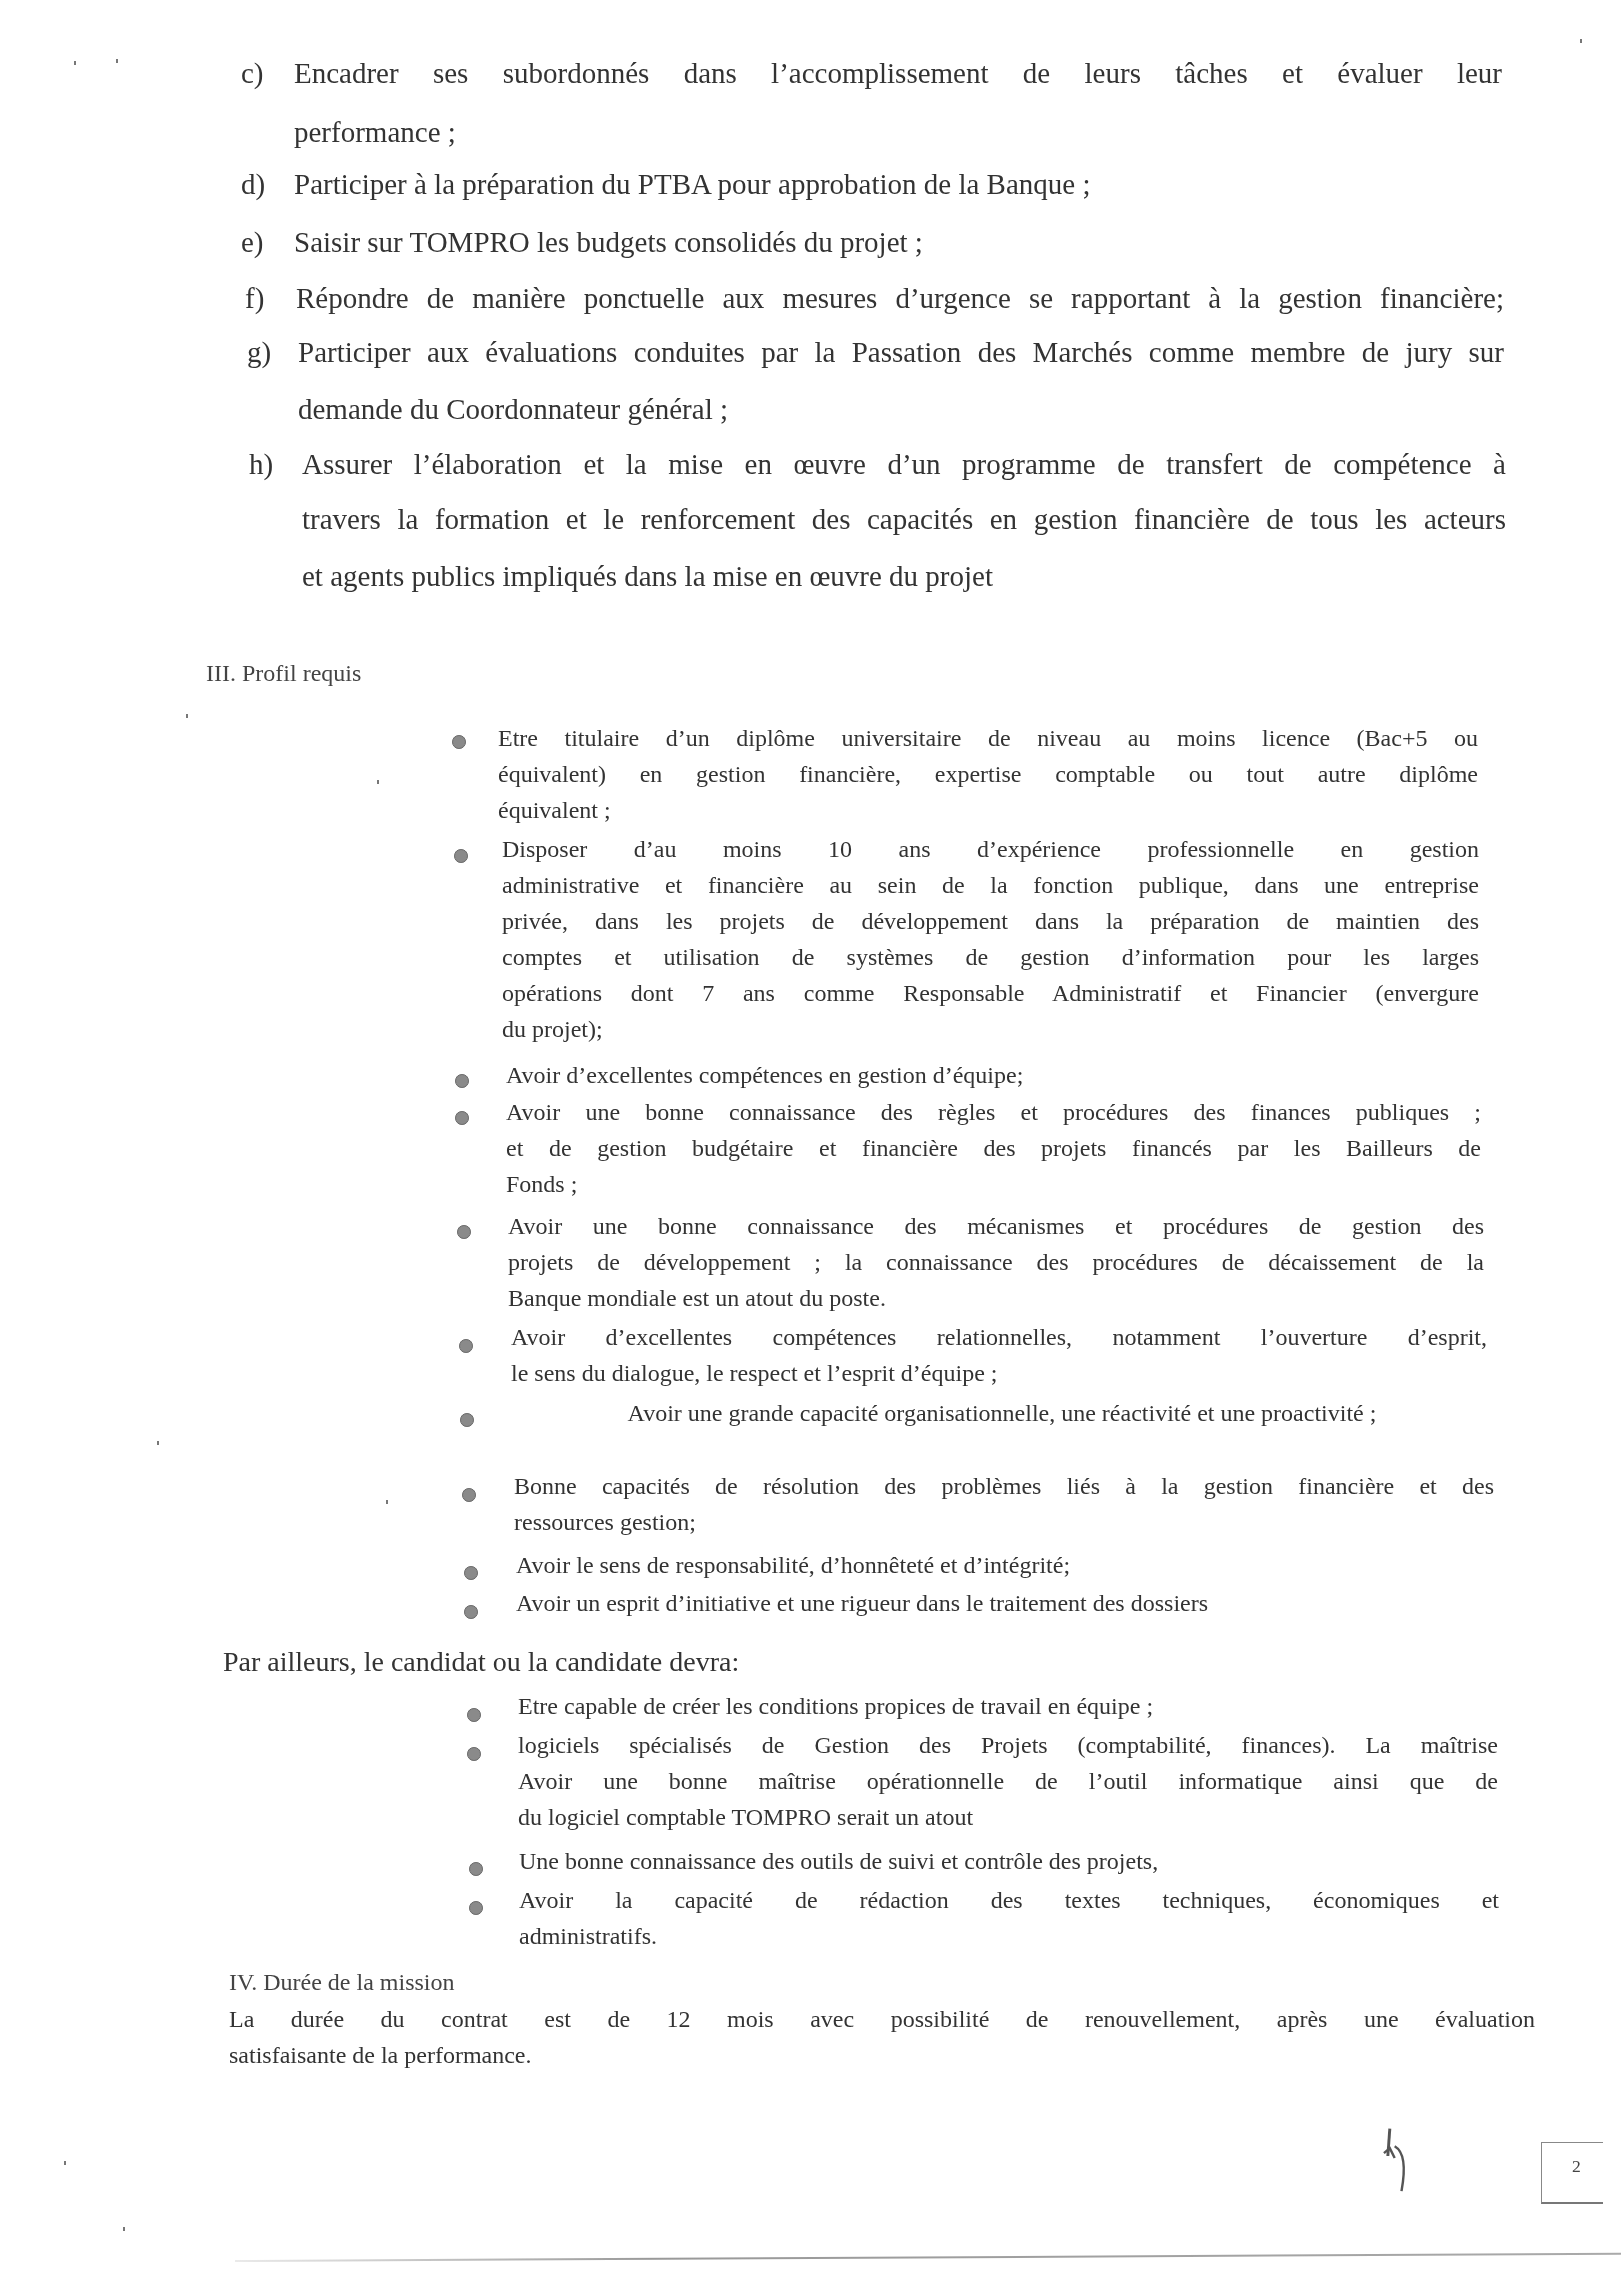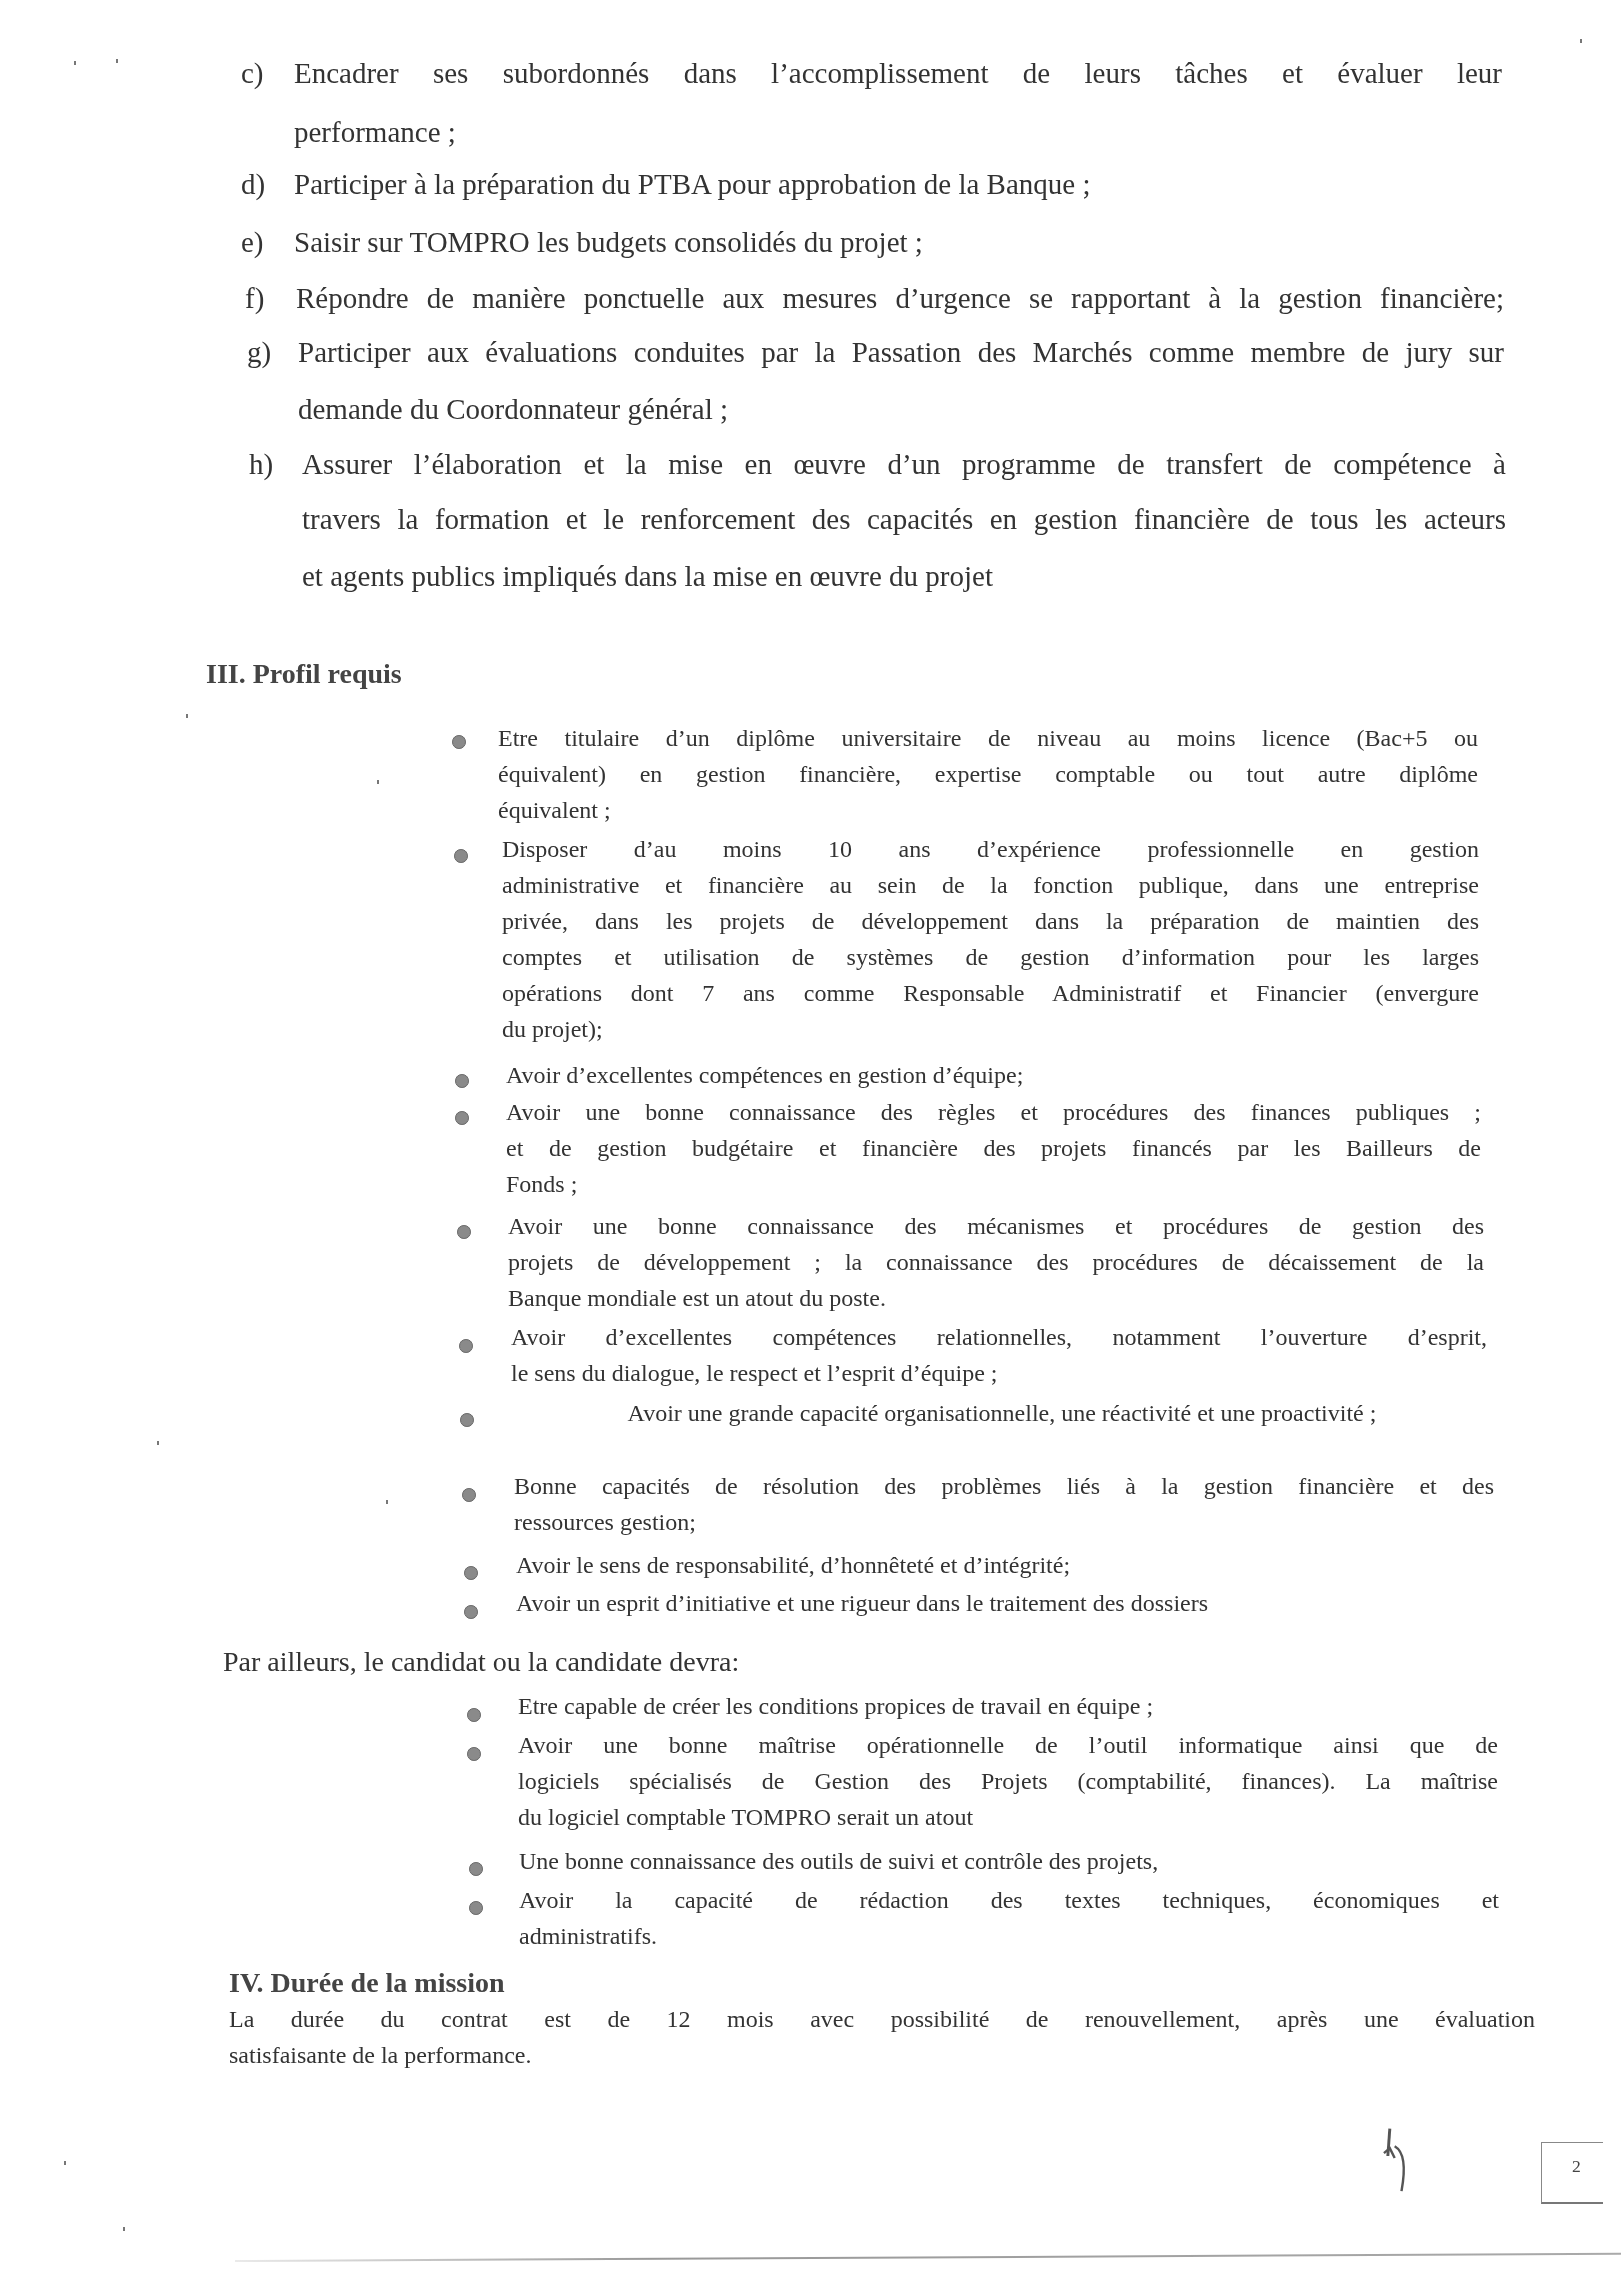--- a/index.html
+++ b/index.html
@@ -6,21 +6,21 @@
   body {
     width: 1621px; height: 2292px; position: relative; overflow: hidden;
     font-family: "Liberation Serif", "DejaVu Serif", serif;
     color: #333333;
   }
   .page { position: absolute; left: 0; top: 0; width: 1621px; height: 2292px; }
   .abs { position: absolute; }
   .line { position: absolute; white-space: nowrap; font-size: 29px; line-height: 35px; }
   .just { text-align: justify; text-align-last: justify; white-space: normal; }
   .letter { position: absolute; font-size: 29px; line-height: 35px; }
-  .heading { position: absolute; font-weight: bold; font-size: 28px; line-height: 33px; color: #444; }
+  .heading { position: absolute; font-weight: normal; font-size: 24px; line-height: 33px; color: #444; }
   .bullet {
     position: absolute; width: 11.8px; height: 11.8px; border-radius: 50%;
     background: #8a8a8a; border: 1px solid #666;
   }
   .sub { position: absolute; font-size: 24px; line-height: 36px; }
   .sub p { margin: 0; }
   .page-box {
     position: absolute; left: 1541px; top: 2142px; width: 61px; height: 59px;
     border-left: 1px solid #888; border-top: 1px solid #888; border-bottom: 2px solid #777;
   }
@@ -133,22 +133,22 @@
   <div class="line" style="left:223px;top:1644px;font-size:28px;">Par ailleurs, le candidat ou la candidate devra:</div>
 
   <div>
     <span class="bullet" style="left:467px;top:1708px;"></span>
     <div class="sub" style="left:518px;top:1688px;width:980px;">
       <p>Etre capable de créer les conditions propices de travail en équipe ;</p>
     </div>
 
     <span class="bullet" style="left:467px;top:1747px;"></span>
     <div class="sub" style="left:518px;top:1727px;width:980px;">
+      <p class="just">logiciels spécialisés de Gestion des Projets (comptabilité, finances). La maîtrise</p>
       <p class="just">Avoir une bonne maîtrise opérationnelle de l’outil informatique ainsi que de</p>
-      <p class="just">logiciels spécialisés de Gestion des Projets (comptabilité, finances). La maîtrise</p>
       <p>du logiciel comptable TOMPRO serait un atout</p>
     </div>
 
     <span class="bullet" style="left:469px;top:1862px;"></span>
     <div class="sub" style="left:519px;top:1843px;width:980px;">
       <p>Une bonne connaissance des outils de suivi et contrôle des projets,</p>
     </div>
 
     <span class="bullet" style="left:469px;top:1901px;"></span>
     <div class="sub" style="left:519px;top:1882px;width:980px;">

